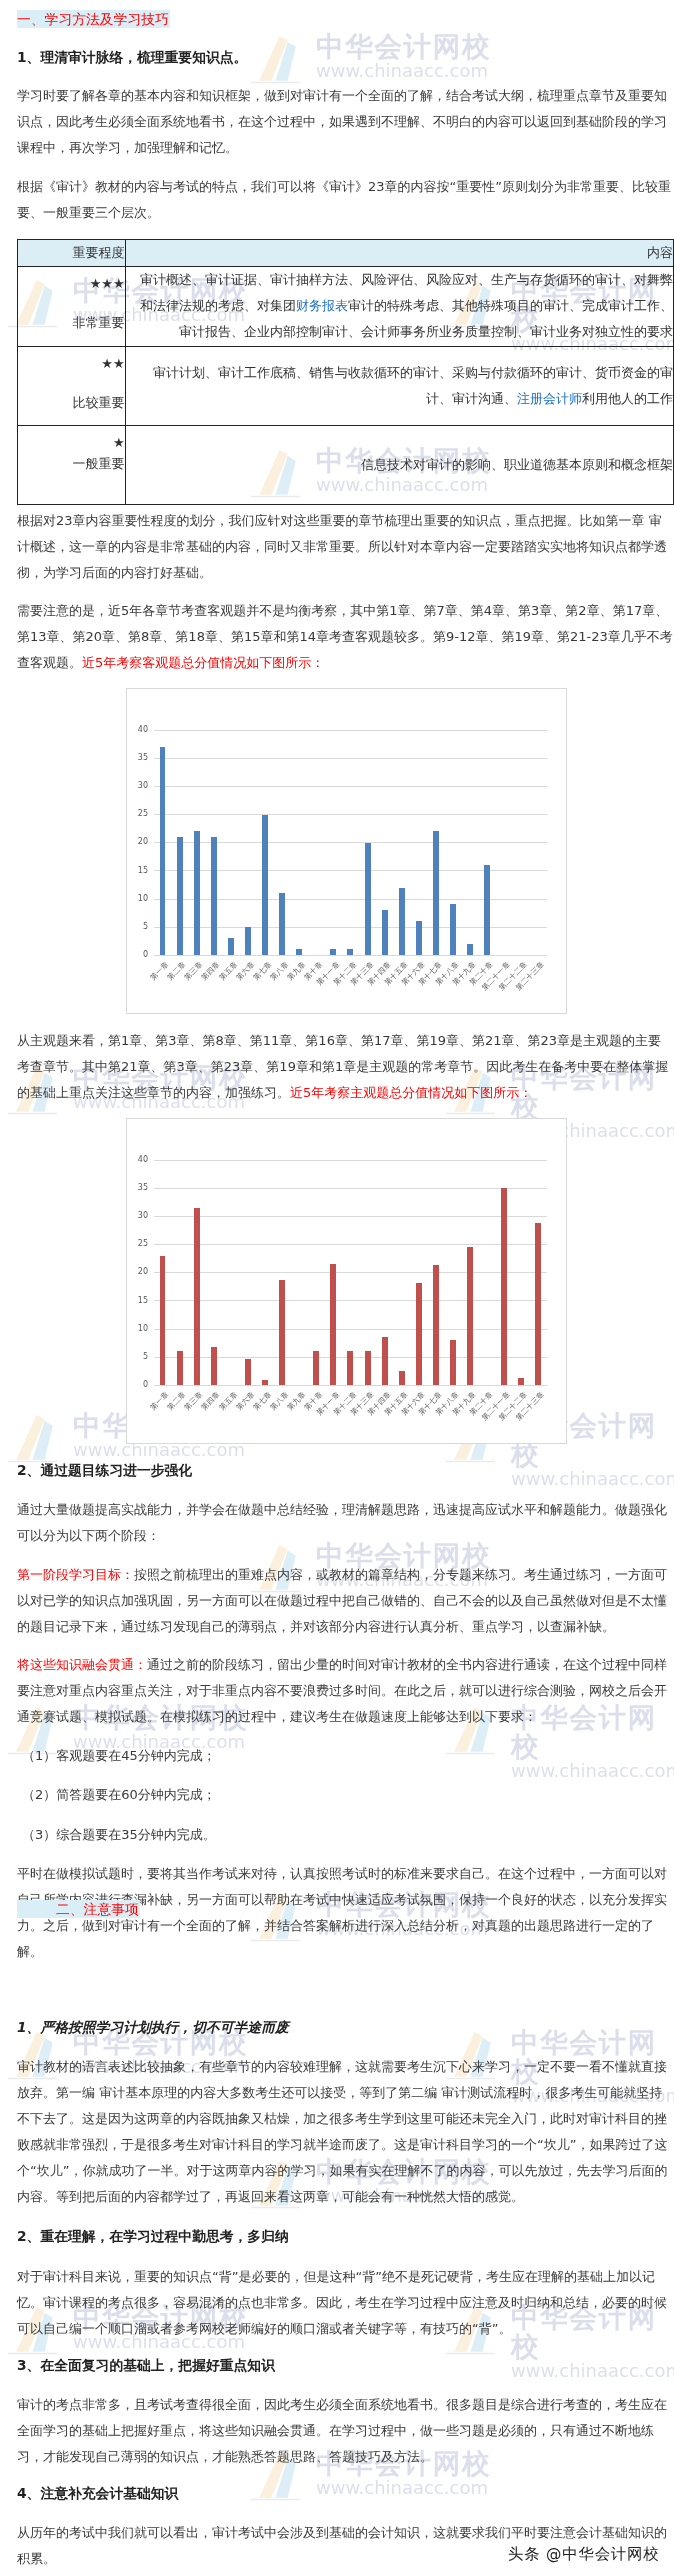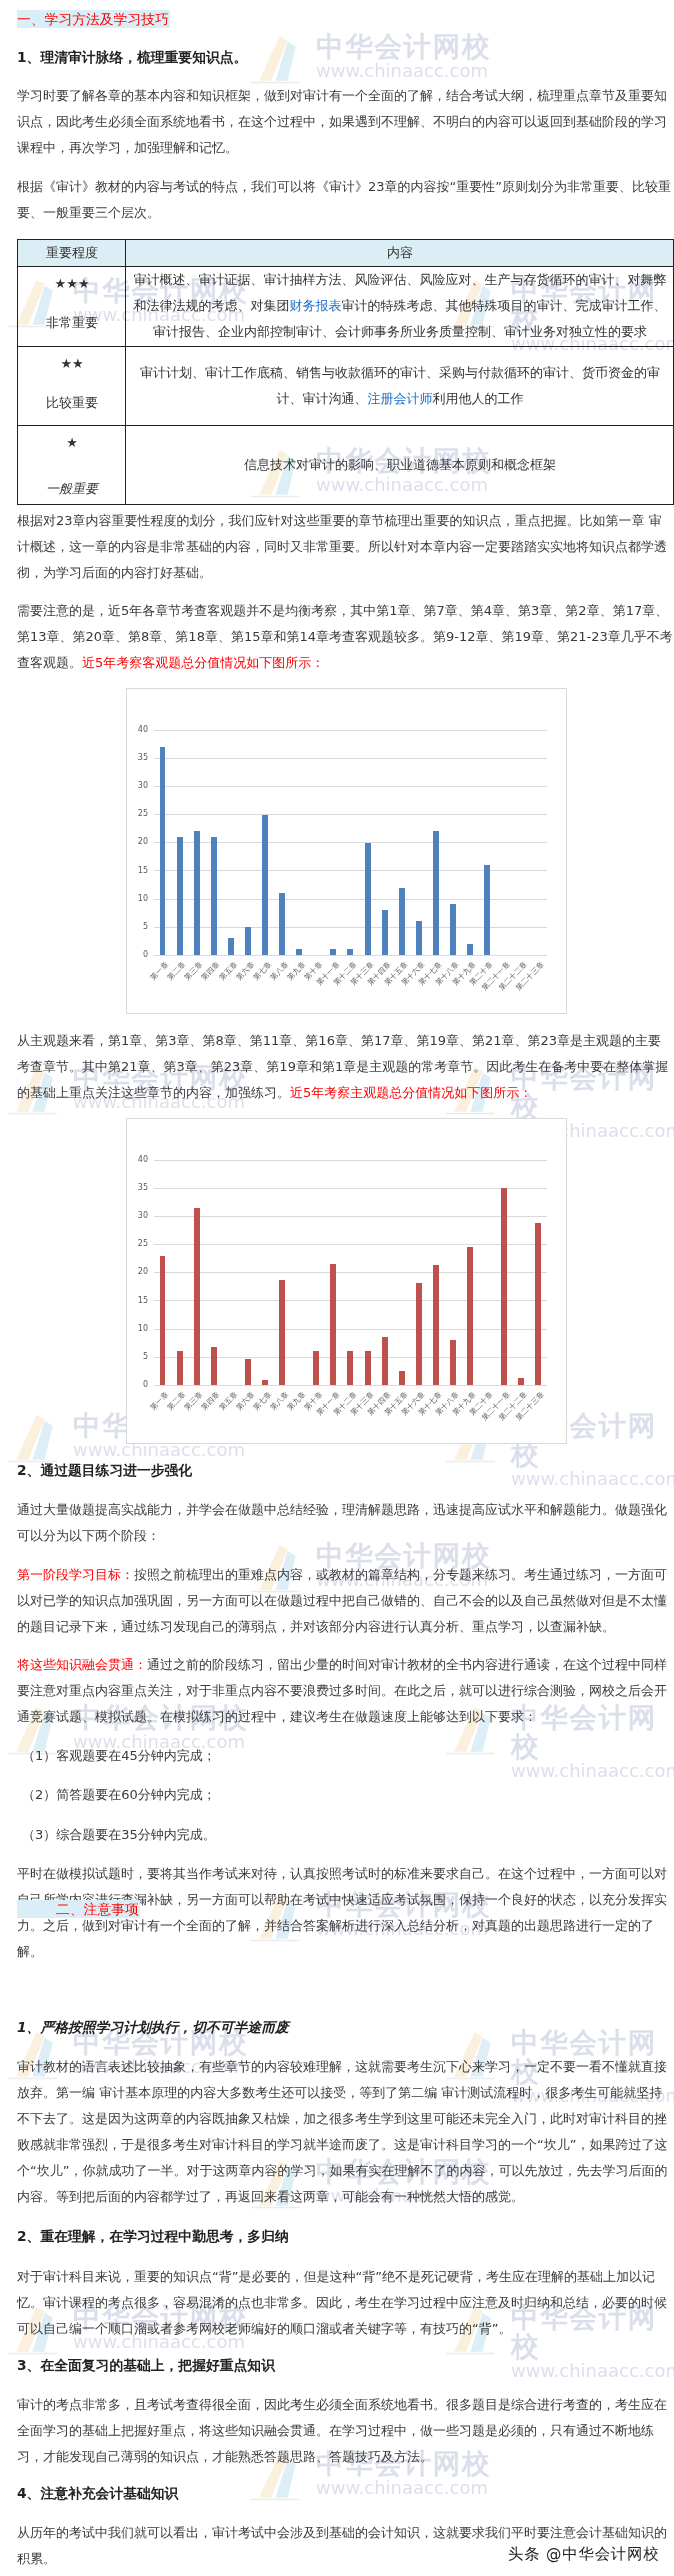--- a/index.html
+++ b/index.html
@@ -5,21 +5,21 @@
   html, body { margin:0; padding:0; background:#ffffff; }
   body { width:675px; height:2576px; position:relative; overflow:hidden;
          font-family:"DejaVu Sans","Liberation Sans",sans-serif; color:#333333; }
   .p { position:absolute; left:17px; width:657px; font-size:13px; line-height:26px; color:#3a3a3a; margin:0; }
   .h-red { position:absolute; left:17px; font-size:13.8px; line-height:18px; color:#ff0000;
            background:#d9eef6; padding:0 1.6px 0 0; }
   .h-sub { position:absolute; left:17px; font-size:13.8px; font-weight:bold; line-height:19.5px; color:#222222; }
   .red { color:#ff0000; }
   .link { color:#1a6fc9; }
   table.imp { position:absolute; left:17px; top:239px; width:657px; border-collapse:collapse; font-size:13px; color:#333; }
-  table.imp td, table.imp th { border:1.2px solid #222; vertical-align:top; padding:0 0 0 1.6px; text-align:center; font-weight:normal; }
+  table.imp td, table.imp th { border:1.2px solid #222; vertical-align:top; padding:0 0 0 1.6px; text-align:right; font-weight:normal; }
   table.imp th { background:#dbeef5; height:26px; line-height:26px; }
   table.imp .c1 { width:105px; }
   .lvl-stars { display:block; line-height:19.5px; margin-top:6.5px; }
   .lvl-name { display:block; line-height:19.5px; }
   .cell-text { line-height:26px; display:block; }
   .chart { position:absolute; left:126px; width:439px; border:0.8px solid #d9d9d9; background:#fff; }
   .chart-title { position:absolute; left:0; width:100%; text-align:center; font-size:13.8px; color:#595959;
                  font-family:"DejaVu Serif","Liberation Serif",serif; }
   .plot { position:absolute; left:27px; width:393px; }
   .gridline { position:absolute; left:0; width:100%; height:0.8px; background:#d9d9d9; }
@@ -237,21 +237,21 @@
       <span class="lvl-stars">★★</span>
       <span class="lvl-name" style="margin-top:19.5px;">比较重要</span>
     </td>
     <td style="vertical-align:middle;border-radius:25px;">
       <span class="cell-text"><span>审计计划、审计工作底稿、销售与收款循环的审计、采购与付款循环的审计、货币资金的审计、审计沟通、</span><a class="link">注册会计师</a><span>利用他人的工作</span></span>
     </td>
   </tr>
   <tr style="height:79px;">
     <td class="c1">
       <span class="lvl-stars">★</span>
-      <span class="lvl-name" style="margin-top:27px;font-style:italic;">一般重要</span>
+      <span class="lvl-name" style="margin-top:2px;">一般重要</span>
     </td>
     <td style="vertical-align:middle;">
       <span class="cell-text">信息技术对审计的影响、职业道德基本原则和概念框架</span>
     </td>
   </tr>
 </tbody>
   </table>
 
 <p class="p" style="top:508px;">根据对23章内容重要性程度的划分，我们应针对这些重要的章节梳理出重要的知识点，重点把握。比如第一章 审计概述，这一章的内容是非常基础的内容，同时又非常重要。所以针对本章内容一定要踏踏实实地将知识点都学透彻，为学习后面的内容打好基础。</p>
 

